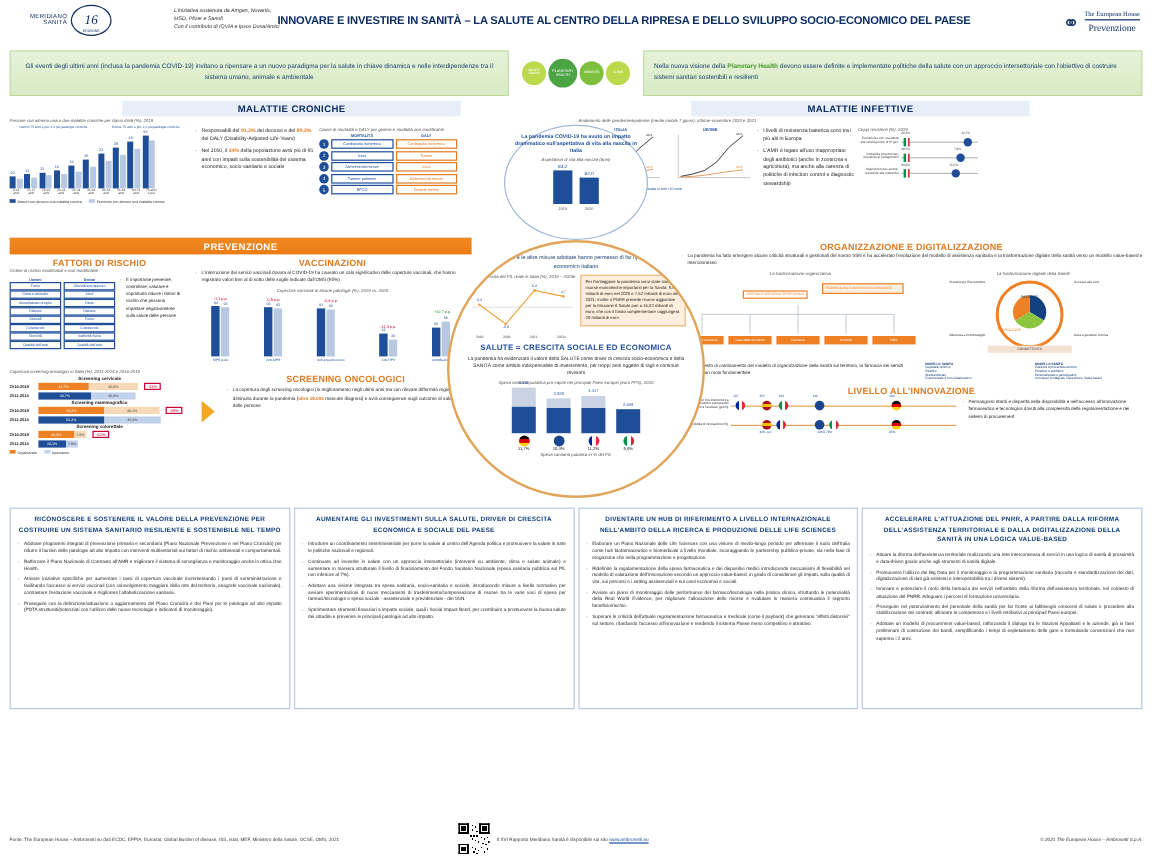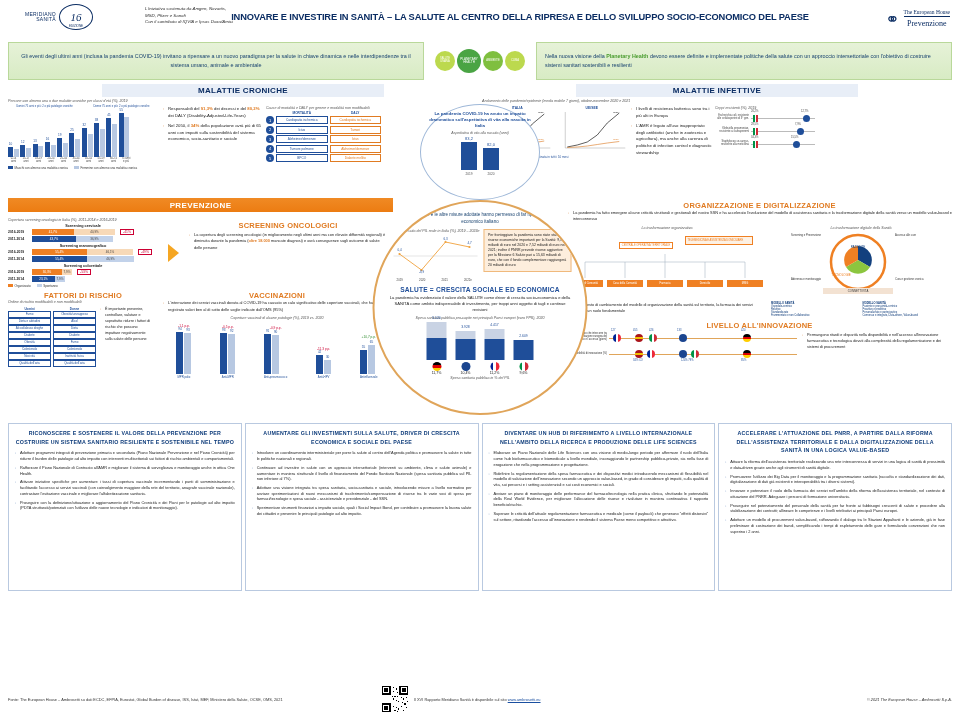--- a/index.html
+++ b/index.html
@@ -405,87 +405,20 @@
             <span class="x">2020</span>
           </div>
       </div>
     </div>
   </div>
 
   <div class="midrow">
 
     <div class="col-left">
       <div class="orange-band">PREVENZIONE</div>
-      <div style="display:flex;gap:6px;margin-top:6px">
-        <div style="width:150px">
-          <div class="cap">Copertura screening oncologici in Italia (%), 2011-2014 e 2016-2019</div>
-          <div class="scr-h">Screening cervicale</div>
-          <div class="scr-row">
-              <span class="scr-y">2016-2019</span>
-              <span class="scr-bar">
-                <span class="scr-o" style="width:42px">41,7%</span>
-                <span class="scr-l" style="width:41px">40,9%</span>
-              </span>
-              <span class="scr-delta">-41%</span>
-            </div>
-          <div class="scr-row">
-              <span class="scr-y">2011-2014</span>
-              <span class="scr-bar">
-                <span class="scr-b" style="width:44px">43,7%</span>
-                <span class="scr-lb" style="width:37px">36,9%</span>
-              </span>
-            </div>
-          <div class="scr-h">Screening mammografico</div>
-          <div class="scr-row">
-              <span class="scr-y">2016-2019</span>
-              <span class="scr-bar">
-                <span class="scr-o" style="width:55px">55,4%</span>
-                <span class="scr-l" style="width:46px">46,1%</span>
-              </span>
-              <span class="scr-delta">-49%</span>
-            </div>
-          <div class="scr-row">
-              <span class="scr-y">2011-2014</span>
-              <span class="scr-bar">
-                <span class="scr-b" style="width:55px">55,4%</span>
-                <span class="scr-lb" style="width:47px">46,9%</span>
-              </span>
-            </div>
-          <div class="scr-h">Screening colorettale</div>
-          <div class="scr-row">
-              <span class="scr-y">2016-2019</span>
-              <span class="scr-bar">
-                <span class="scr-o" style="width:30px">30,3%</span>
-                <span class="scr-l" style="width:10px">7,9%</span>
-              </span>
-              <span class="scr-delta">-53%</span>
-            </div>
-          <div class="scr-row">
-              <span class="scr-y">2011-2014</span>
-              <span class="scr-bar">
-                <span class="scr-b" style="width:23px">23,1%</span>
-                <span class="scr-lb" style="width:10px">7,9%</span>
-              </span>
-            </div>
-          <div class="legend-row">
-            <span><i class="sw" style="background:#ef8023"></i><span>Organizzato</span></span>
-            <span><i class="sw" style="background:#c2d2ea"></i><span>Spontaneo</span></span>
-          </div>
-        </div>
-        <div style="width:18px;display:flex;align-items:center;justify-content:center">
-          <div style="width:0;height:0;border-left:11px solid #f5a623;border-top:9px solid transparent;border-bottom:9px solid transparent;"></div>
-        </div>
-        <div style="width:200px">
-          <div class="sub-orange">SCREENING ONCOLOGICI</div>
-          <ul class="bullets" style="font-size:3.9px;margin-top:2px">
-            <li><span>La copertura degli screening oncologici (in miglioramento negli ultimi anni ma con rilevate difformità regionali) è diminuita durante la pandemia (</span><span class="hl-orange">oltre 18.000</span><span> mancate diagnosi) e avrà conseguenze sugli outcome di salute delle persone</span></li>
-          </ul>
-        </div>
-      </div>
-
       <div style="display:flex;gap:4px">
         <div style="width:150px">
           <div class="sub-orange">FATTORI DI RISCHIO</div>
           <div class="cap">Ordine di rischio modificabili e non modificabili</div>
           <div style="display:flex;gap:3px;margin-top:2px">
             <div style="width:88px">
               <div style="display:flex;gap:2px;font-size:3px;font-weight:bold;color:#1f4e99;text-align:center">
                 <span style="flex:1">Uomini</span>
                 <span style="flex:1">Donne</span>
               </div>
@@ -578,20 +511,87 @@
                   <div class="bar" style="width:7px;height:24px">
                     <span class="v">55</span>
                   </div>
                   <div class="bar light" style="width:7px;height:29px">
                     <span class="v">65</span>
                   </div>
                 </div>
               <div style="font-size:2.8px;color:#1f4e99;margin-top:1px">Antinfluenzale</div>
             </div>
           </div>
+        </div>
+      </div>
+
+      <div style="display:flex;gap:6px;margin-top:6px">
+        <div style="width:150px">
+          <div class="cap">Copertura screening oncologici in Italia (%), 2011-2014 e 2016-2019</div>
+          <div class="scr-h">Screening cervicale</div>
+          <div class="scr-row">
+              <span class="scr-y">2016-2019</span>
+              <span class="scr-bar">
+                <span class="scr-o" style="width:42px">41,7%</span>
+                <span class="scr-l" style="width:41px">40,9%</span>
+              </span>
+              <span class="scr-delta">-41%</span>
+            </div>
+          <div class="scr-row">
+              <span class="scr-y">2011-2014</span>
+              <span class="scr-bar">
+                <span class="scr-b" style="width:44px">43,7%</span>
+                <span class="scr-lb" style="width:37px">36,9%</span>
+              </span>
+            </div>
+          <div class="scr-h">Screening mammografico</div>
+          <div class="scr-row">
+              <span class="scr-y">2016-2019</span>
+              <span class="scr-bar">
+                <span class="scr-o" style="width:55px">55,4%</span>
+                <span class="scr-l" style="width:46px">46,1%</span>
+              </span>
+              <span class="scr-delta">-49%</span>
+            </div>
+          <div class="scr-row">
+              <span class="scr-y">2011-2014</span>
+              <span class="scr-bar">
+                <span class="scr-b" style="width:55px">55,4%</span>
+                <span class="scr-lb" style="width:47px">46,9%</span>
+              </span>
+            </div>
+          <div class="scr-h">Screening colorettale</div>
+          <div class="scr-row">
+              <span class="scr-y">2016-2019</span>
+              <span class="scr-bar">
+                <span class="scr-o" style="width:30px">30,3%</span>
+                <span class="scr-l" style="width:10px">7,9%</span>
+              </span>
+              <span class="scr-delta">-53%</span>
+            </div>
+          <div class="scr-row">
+              <span class="scr-y">2011-2014</span>
+              <span class="scr-bar">
+                <span class="scr-b" style="width:23px">23,1%</span>
+                <span class="scr-lb" style="width:10px">7,9%</span>
+              </span>
+            </div>
+          <div class="legend-row">
+            <span><i class="sw" style="background:#ef8023"></i><span>Organizzato</span></span>
+            <span><i class="sw" style="background:#c2d2ea"></i><span>Spontaneo</span></span>
+          </div>
+        </div>
+        <div style="width:18px;display:flex;align-items:center;justify-content:center">
+          <div style="width:0;height:0;border-left:11px solid #f5a623;border-top:9px solid transparent;border-bottom:9px solid transparent;"></div>
+        </div>
+        <div style="width:200px">
+          <div class="sub-orange">SCREENING ONCOLOGICI</div>
+          <ul class="bullets" style="font-size:3.9px;margin-top:2px">
+            <li><span>La copertura degli screening oncologici (in miglioramento negli ultimi anni ma con rilevate difformità regionali) è diminuita durante la pandemia (</span><span class="hl-orange">oltre 18.000</span><span> mancate diagnosi) e avrà conseguenze sugli outcome di salute delle persone</span></li>
+          </ul>
         </div>
       </div>
     </div>
 
     <div class="col-right">
       <div class="sub-orange">ORGANIZZAZIONE E DIGITALIZZAZIONE</div>
       <ul class="bullets" style="font-size:3.9px">
         <li>La pandemia ha fatto emergere alcune criticità strutturali e gestionali del nostro SSN e ha accelerato l'evoluzione del modello di assistenza sanitaria e la trasformazione digitale della sanità verso un modello value-based e interconnesso</li>
       </ul>
 

